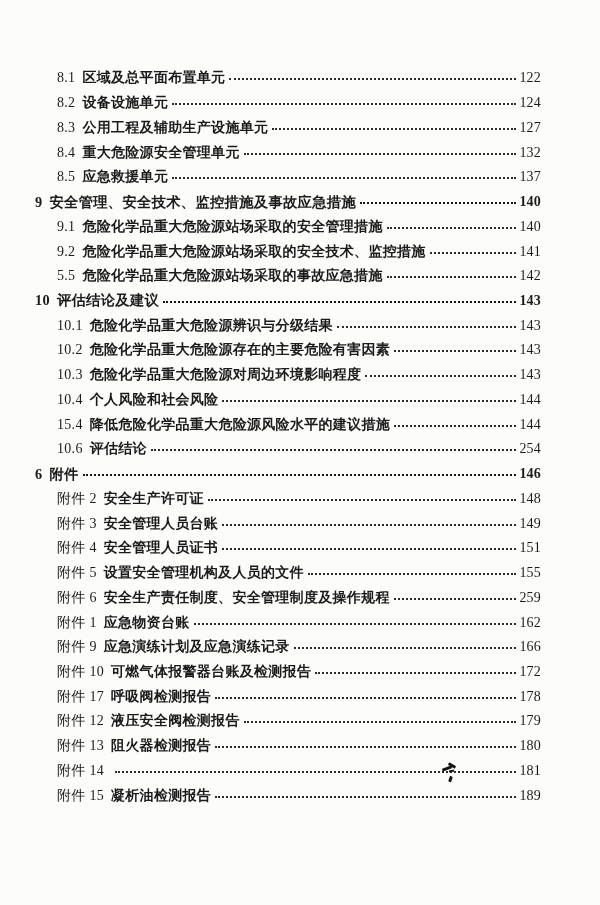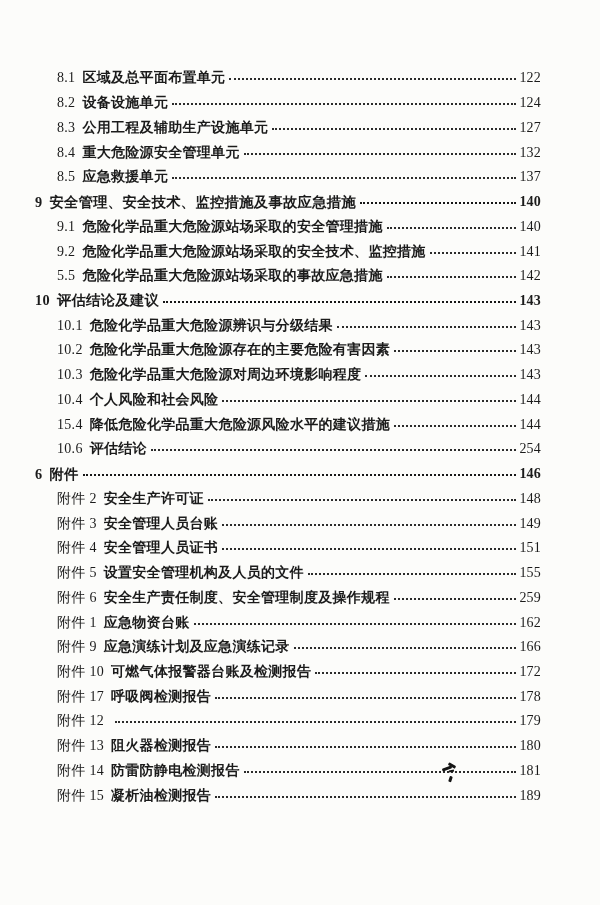--- a/index.html
+++ b/index.html
@@ -217,32 +217,32 @@
     <span class="page-num">172</span>
   </div>
       <div class="row level2">
     <span class="num">附件 17</span>
     <span class="title">呼吸阀检测报告</span>
     <span class="leader"></span>
     <span class="page-num">178</span>
   </div>
       <div class="row level2">
     <span class="num">附件 12</span>
+    <span class="title">液压安全阀检测报告</span>
     <span class="leader"></span>
     <span class="page-num">179</span>
   </div>
       <div class="row level2">
     <span class="num">附件 13</span>
     <span class="title">阻火器检测报告</span>
     <span class="leader"></span>
     <span class="page-num">180</span>
   </div>
       <div class="row level2">
     <span class="num">附件 14</span>
-    <span class="title">防雷防静电检测报告</span>
     <span class="leader"></span>
     <span class="page-num">181</span>
   </div>
       <div class="row level2">
     <span class="num">附件 15</span>
     <span class="title">凝析油检测报告</span>
     <span class="leader"></span>
     <span class="page-num">189</span>
   </div>
     </div>

